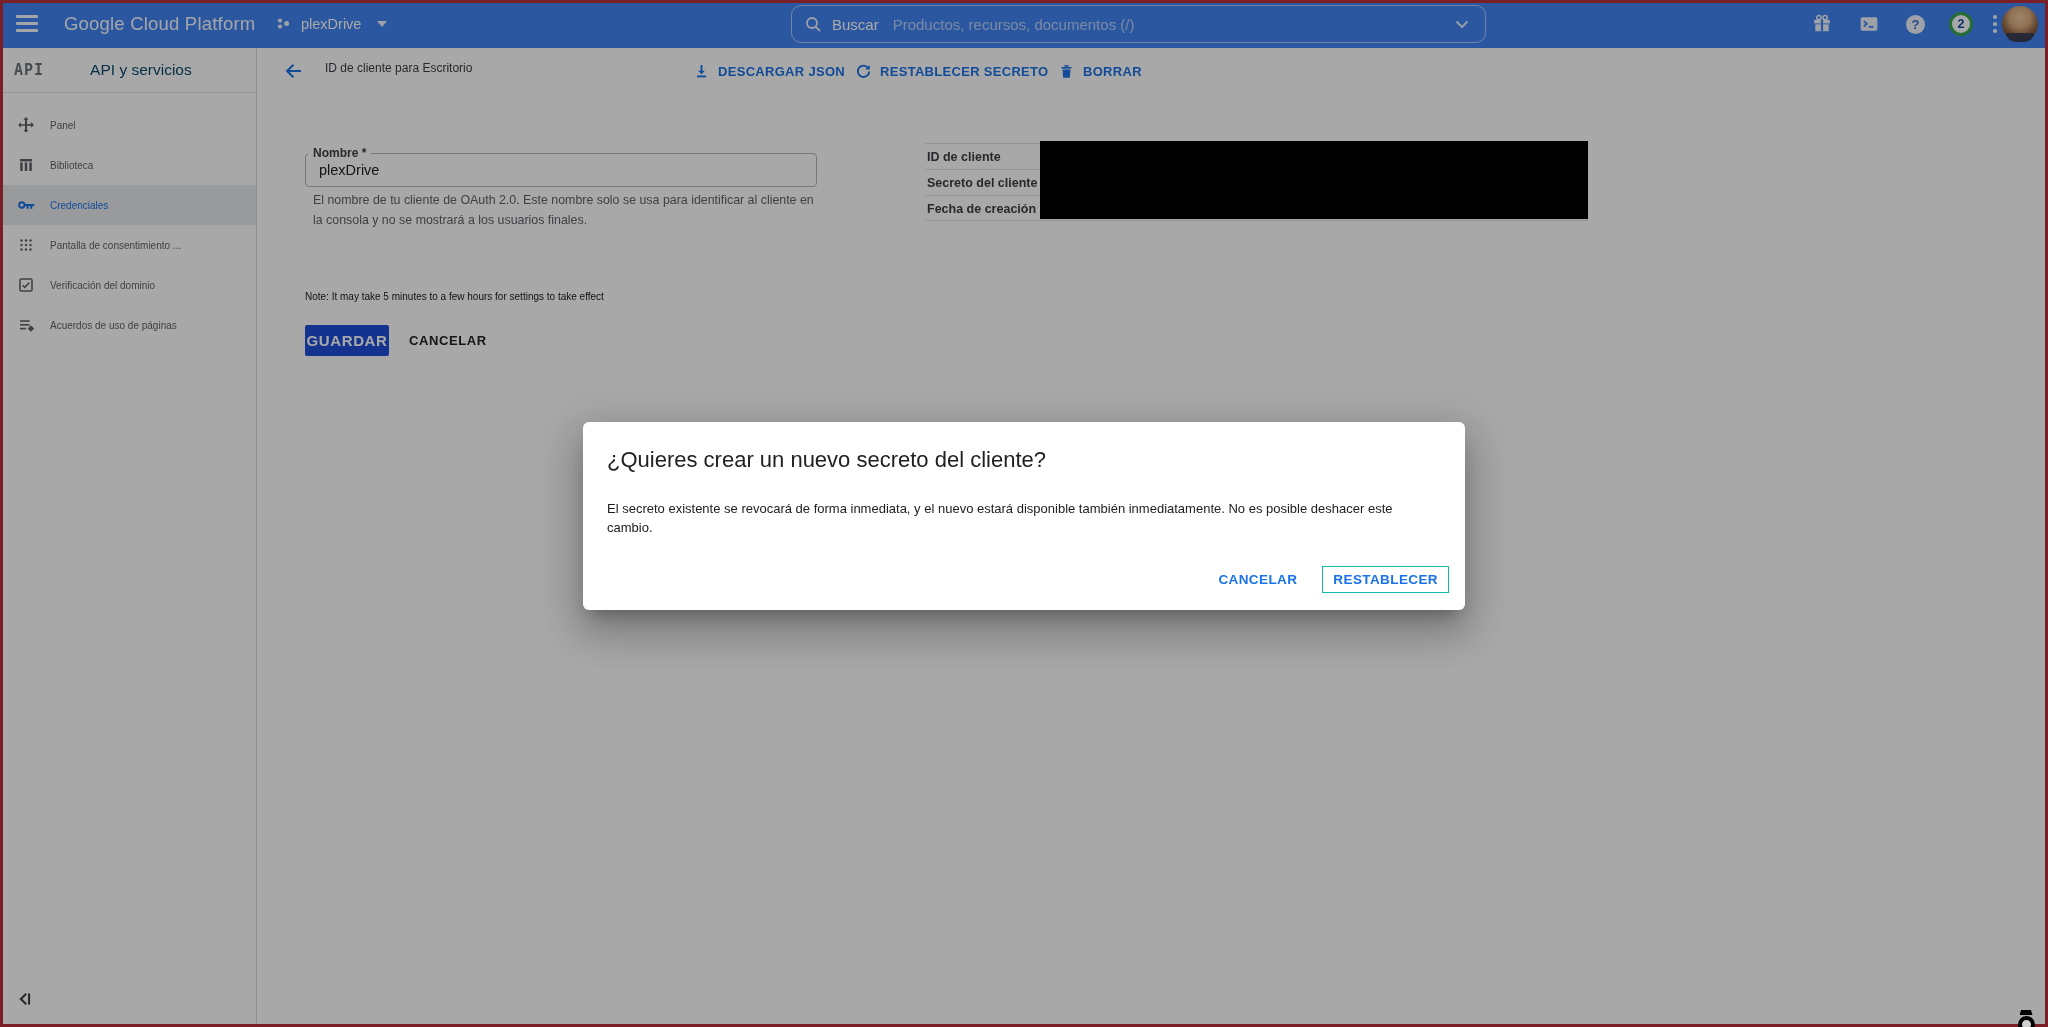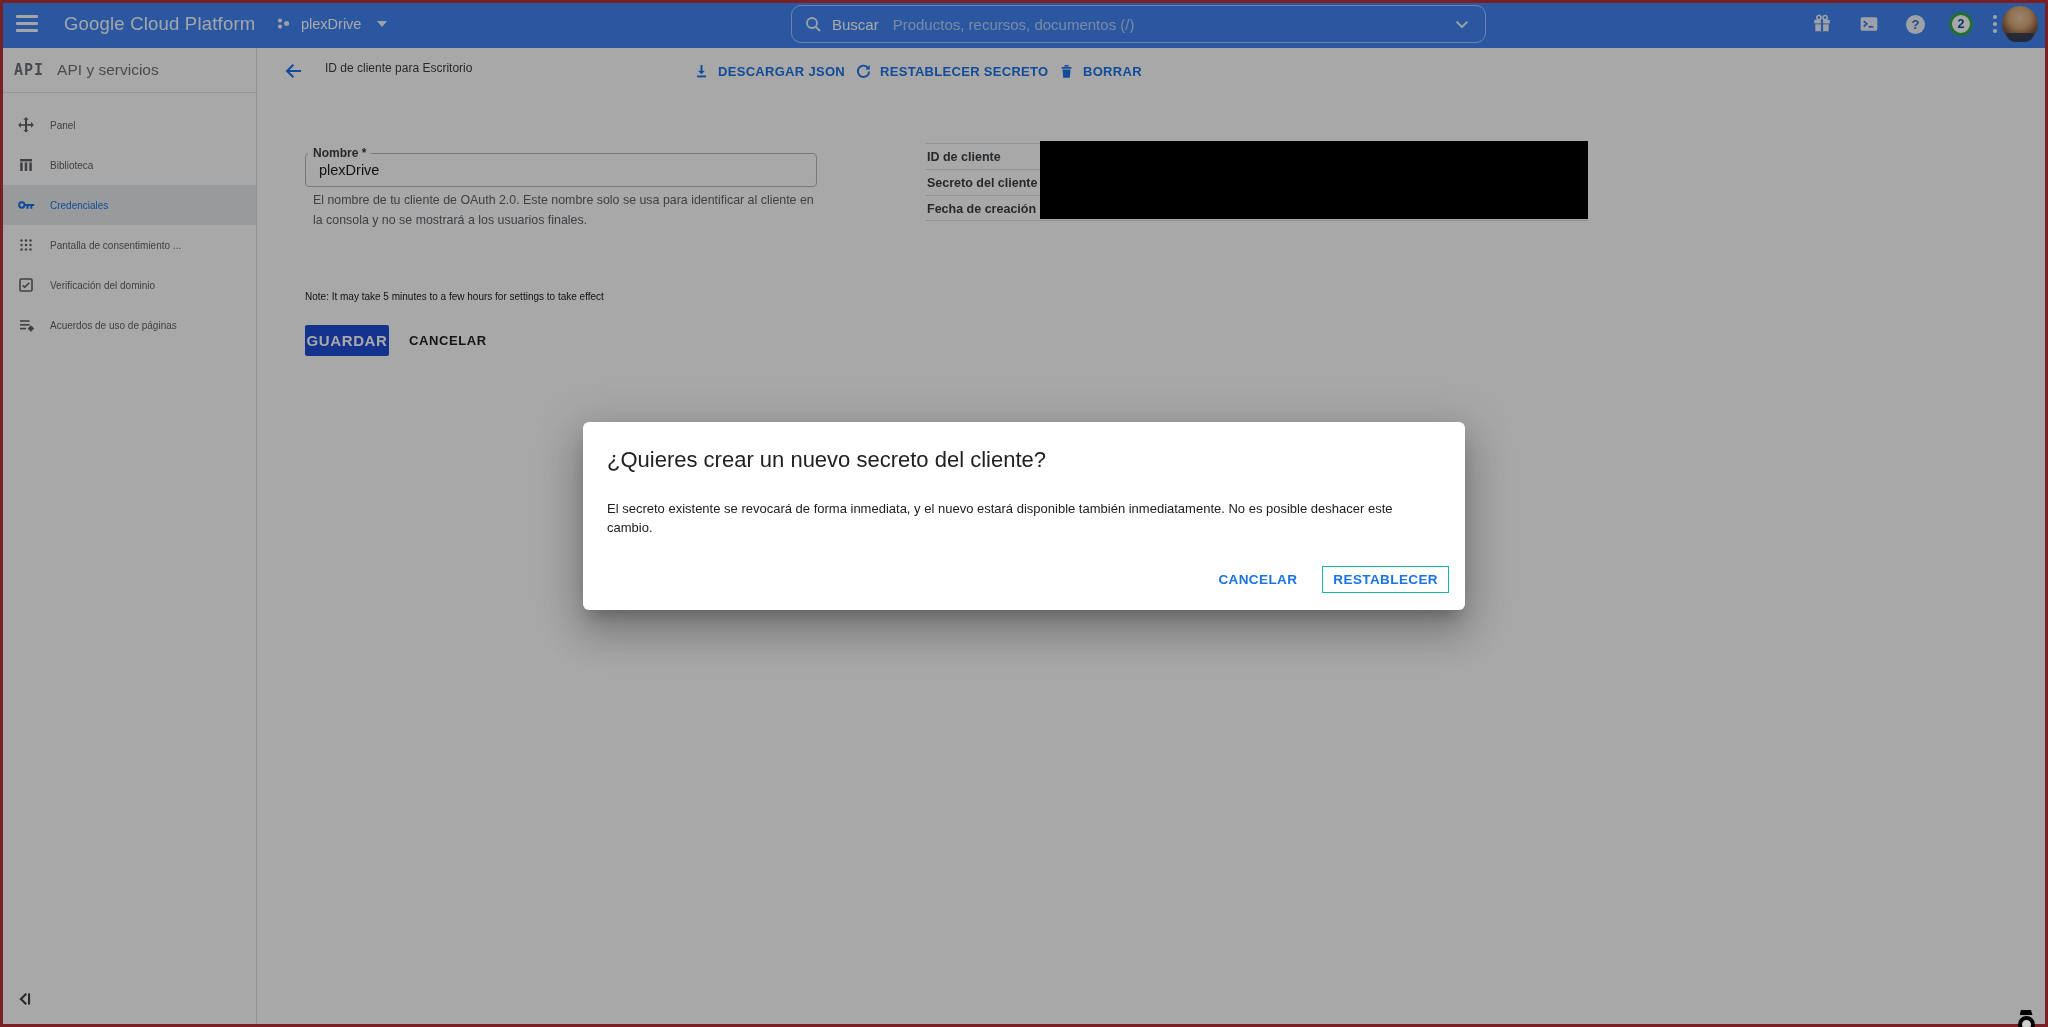--- a/index.html
+++ b/index.html
@@ -26,21 +26,21 @@
   .badge{width:24px;height:24px;border-radius:50%;background:#fff;border:3px solid #34a853;color:#174ea6;font-size:12.5px;font-weight:bold;display:flex;align-items:center;justify-content:center;}
   .kebab{width:4px;}
   .kebab i{display:block;width:3.6px;height:3.6px;border-radius:50%;background:rgba(255,255,255,.92);margin-bottom:3.4px;}
   .avatar{position:absolute;left:2002px;top:6px;width:36px;height:36px;border-radius:50%;cursor:pointer;
     background:radial-gradient(circle at 50% 32%, #eecba2 0%, #d9ab7c 34%, #8c5f41 62%, #3f2c1d 100%);}
   .avatar::after{content:"";position:absolute;left:4px;bottom:0;width:28px;height:9px;border-radius:0 0 14px 14px;background:#2e3b55;opacity:.85;}
   
   .sidebar{position:absolute;left:0;top:48px;width:257px;height:979px;background:#fff;border-right:1px solid #dadada;z-index:1;}
   .sb-header{height:45px;display:flex;align-items:center;gap:13px;padding-left:14px;border-bottom:1px solid #e2e2e2;}
   .api-logo{font-family:"DejaVu Sans Mono","Liberation Mono",monospace;font-weight:bold;font-size:15px;color:#6f7377;letter-spacing:1px;}
-  .sb-title{font-size:15.5px;color:#737373;}
+  .sb-title{font-size:15.5px;color:#0c4a6e;margin-left:33px;}
   .sb-menu{margin-top:12px;}
   .sb-item{height:40px;display:flex;align-items:center;gap:15px;padding-left:17px;font-size:10px;color:#5f6368;cursor:pointer;}
   .sb-item.selected{background:#e8eaed;color:#1a73e8;}
   .sb-collapse{position:absolute;left:14px;bottom:18px;width:22px;height:20px;cursor:pointer;}
   
   .main-toolbar{position:absolute;left:257px;top:48px;height:45px;right:0;background:#fff;}
   .back-btn{position:absolute;left:283px;top:61px;cursor:pointer;z-index:2;}
   .page-title{position:absolute;left:325px;top:61px;font-size:12px;color:#3c4043;z-index:2;}
   .tb-action{position:absolute;top:56px;height:30px;display:flex;align-items:center;gap:8px;color:#1a73e8;font-size:13px;font-weight:bold;letter-spacing:.3px;cursor:pointer;z-index:2;}
   .act-download{left:693px;}

